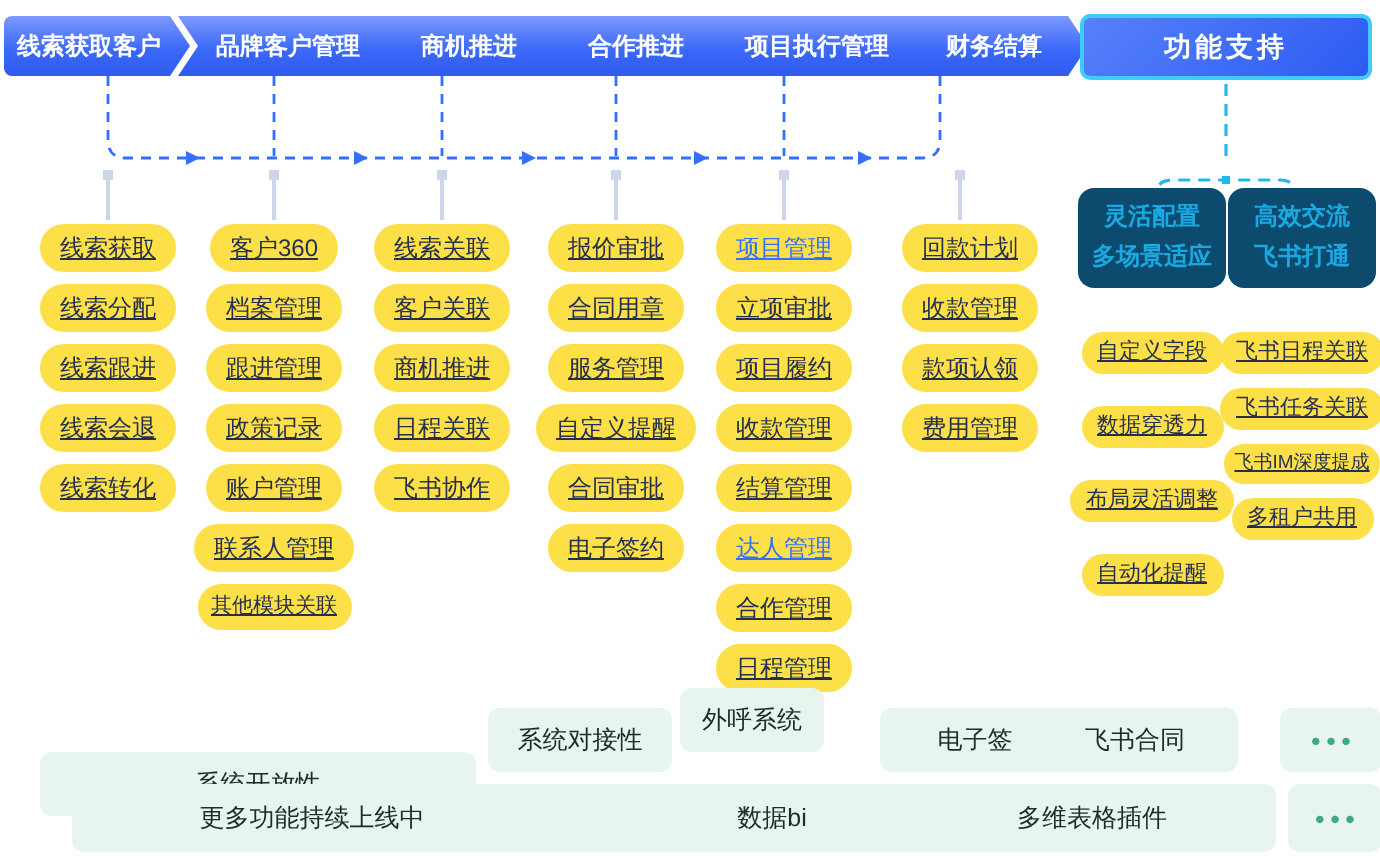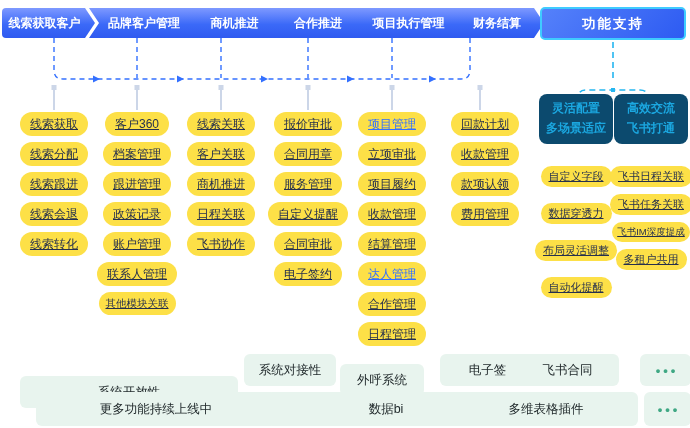--- a/index.html
+++ b/index.html
@@ -164,21 +164,21 @@
         <div class="chip">飞书日程关联</div>
         <div class="chip">飞书任务关联</div>
         <div class="chip sm">飞书IM深度提成</div>
         <div class="chip">多租户共用</div>
       </div>
     </div>
 
   <div id="bottom">
       <div class="bbox" style="left: 20px; width: 218px; top: 354px; height: 32px; margin-top: 22px;">系统开放性</div>
       <div class="bbox" style="left: 244px; width: 92px; top: 354px; height: 32px;">系统对接性</div>
-      <div class="bbox" style="left: 340px; width: 84px; top: 364px; height: 32px;">外呼系统</div>
+      <div class="bbox" style="left: 340px; width: 72px; top: 344px; height: 32px;">外呼系统</div>
       <div class="bbox" style="left: 440px; width: 95px; top: 354px; height: 32px;">电子签</div>
       <div class="bbox" style="left: 516px; width: 103px; top: 354px; height: 32px;">飞书合同</div>
       <div class="bbox dots" style="left: 640px; width: 48px; top: 354px; height: 32px;">•••</div>
       <div class="bbox" style="left: 36px; width: 240px; top: 392px; height: 34px;">更多功能持续上线中</div>
       <div class="bbox" style="left: 266px; width: 182px; top: 392px; height: 34px; padding-left: 29px;">数据bi</div>
       <div class="bbox" style="left: 454px; width: 184px; top: 392px; height: 34px;">多维表格插件</div>
       <div class="bbox dots" style="left: 644px; width: 44px; top: 392px; height: 34px;">•••</div>
     </div>
 
 </div>

